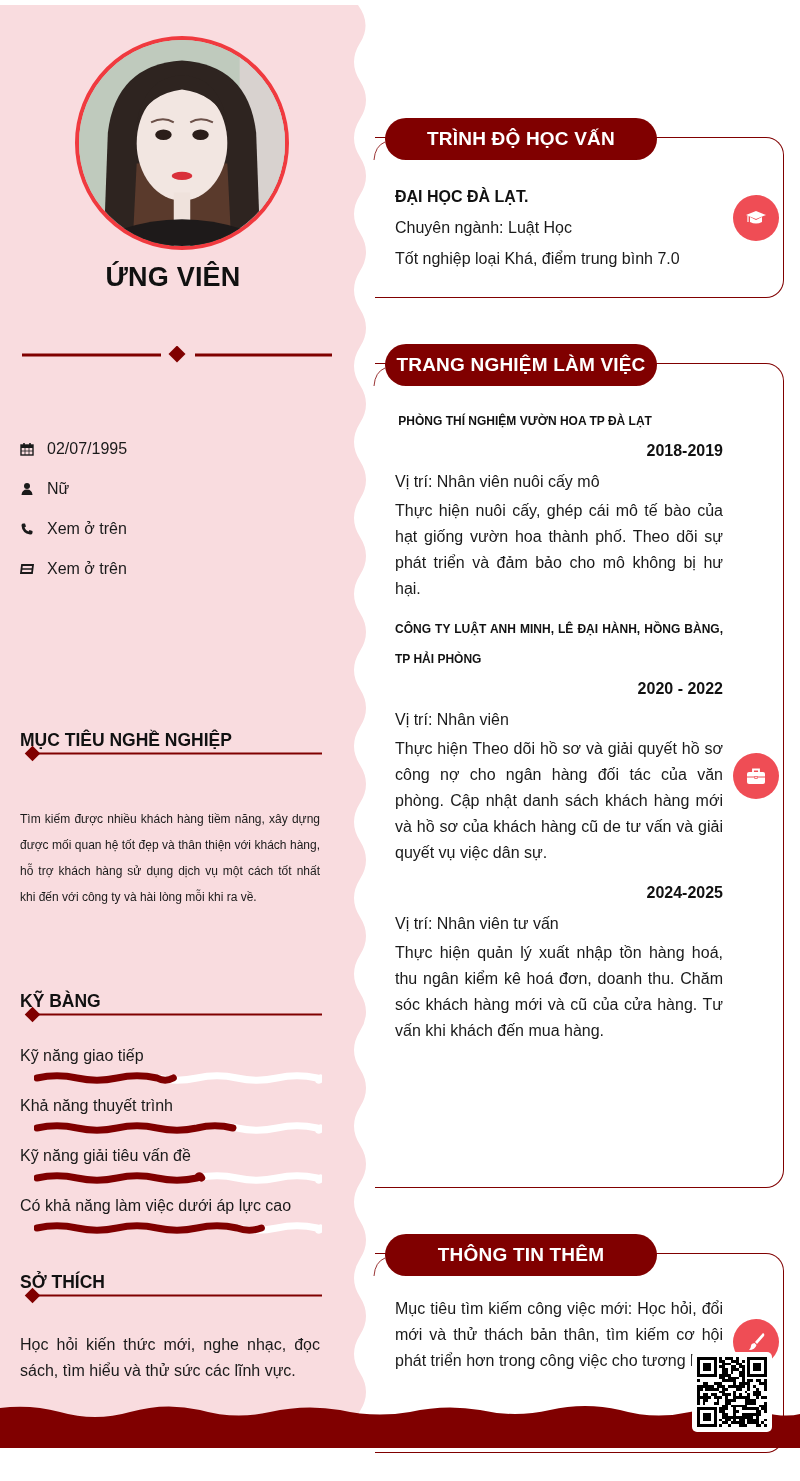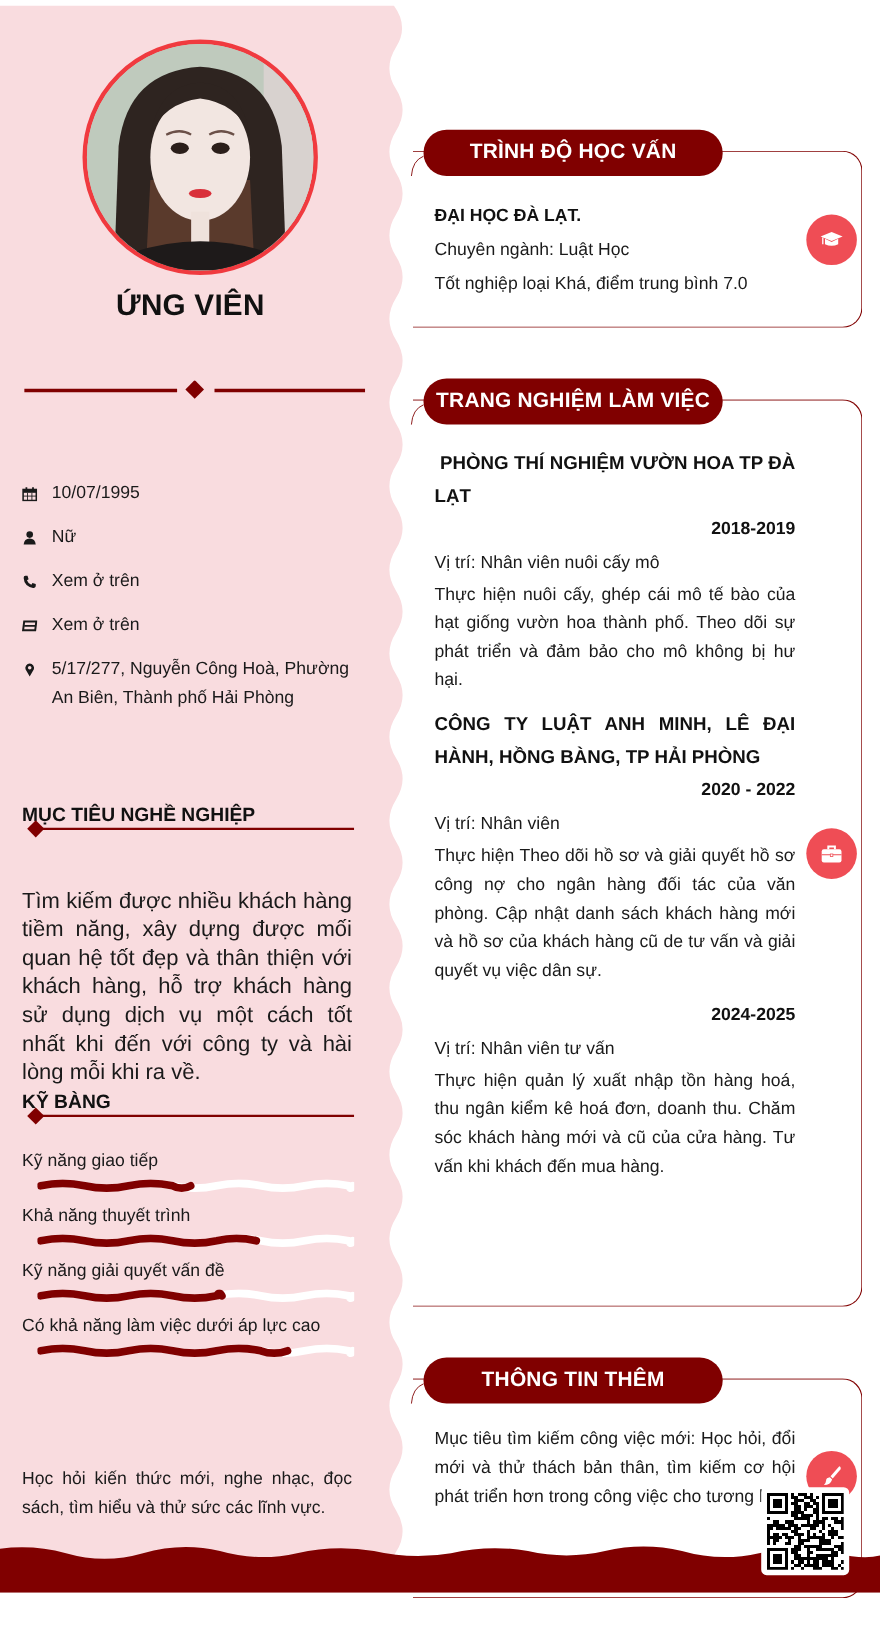--- a/index.html
+++ b/index.html
@@ -21,21 +21,21 @@
 
   .contact-list { position: absolute; left: 20px; top: 436px; width: 300px; }
   .contact-item { display: flex; align-items: flex-start; font-size: 16px; line-height: 26px; margin-bottom: 14px; color: #1a1a1a; }
   .contact-item .ci-icon { width: 27px; flex: 0 0 27px; height: 26px; display: flex; align-items: center; }
   .contact-item .ci-icon svg { width: 14px; height: 14px; }
 
   .sec-head { position: absolute; left: 20px; width: 302px; height: 30px; }
   .sec-head .title { position: absolute; left: 0; right: 0; top: 0; text-align: left; font-size: 17.5px; font-weight: bold; color: #111; padding-left: 0; }
   .sec-head svg { position: absolute; left: 0; top: 12px; width: 302px; height: 20px; }
 
-  .objective { position: absolute; left: 20px; top: 806px; width: 300px; font-size: 20px; line-height: 26px; text-align: justify; color: #1a1a1a; }
+  .objective { position: absolute; left: 20px; top: 806px; width: 300px; font-size: 12px; line-height: 26px; text-align: justify; color: #1a1a1a; }
 
   .skills { position: absolute; left: 20px; top: 1042px; width: 300px; }
   .skill { height: 50px; position: relative; }
   .skill .label { font-size: 16px; line-height: 28px; color: #1a1a1a; }
   .skill svg { position: absolute; left: 14px; top: 30px; width: 288px; height: 12px; }
 
   .hobby { position: absolute; left: 20px; top: 1332px; width: 300px; font-size: 16px; line-height: 26px; text-align: justify; color: #1a1a1a; }
 
   
   .card { position: absolute; left: 375px; width: 409px; border: 1px solid #800000; border-left: none; border-radius: 0 18px 18px 0; }
@@ -44,21 +44,21 @@
               font-size: 19px; font-weight: bold; display: flex; align-items: center; justify-content: center; letter-spacing: 0.2px; }
   .card-curl { position: absolute; left: -2px; top: 2px; width: 14px; height: 22px; }
   .card-body { position: absolute; left: 20px; right: 60px; }
   .card-icon { position: absolute; right: 4px; width: 46px; height: 46px; border-radius: 50%; background: #ef4d55; display: flex; align-items: center; justify-content: center; }
   .card-icon svg { width: 22px; height: 22px; }
 
   .edu-school { font-size: 16px; font-weight: bold; line-height: 30px; color: #111; }
   .edu-line { font-size: 16px; line-height: 31px; color: #1a1a1a; }
 
   .job { margin-bottom: 12px; }
-  .job-company { font-size: 17px; font-weight: bold; line-height: 30px; color: #111; text-align: justify; }
+  .job-company { font-size: 12px; font-weight: bold; line-height: 30px; color: #111; text-align: justify; }
   .job-period { font-size: 16px; font-weight: bold; line-height: 30px; text-align: right; color: #111; }
   .job-position { font-size: 16px; line-height: 32px; color: #1a1a1a; }
   .job-desc { font-size: 16px; line-height: 26px; text-align: justify; color: #1a1a1a; }
 
   .more-text { font-size: 16px; line-height: 26px; text-align: justify; color: #1a1a1a; white-space: normal; }
 
   .footer-wave { position: absolute; left: 0; top: 1398px; width: 800px; height: 50px; }
 
   .qr { position: absolute; left: 692px; top: 1352px; width: 80px; height: 80px; background: #fff; border-radius: 5px; padding: 5px; }
   .qr svg { width: 70px; height: 70px; display: block; }
@@ -102,21 +102,21 @@
     <div class="contact-item">
       <span class="ci-icon">
         <svg viewBox="0 0 14 14">
             <rect x="1" y="3" width="12" height="10" fill="none" stroke="#1a1a1a" stroke-width="1.4"></rect>
             <rect x="1" y="3" width="12" height="3" fill="#1a1a1a"></rect>
             <line x1="4" y1="1" x2="4" y2="4" stroke="#1a1a1a" stroke-width="1.6"></line>
             <line x1="10" y1="1" x2="10" y2="4" stroke="#1a1a1a" stroke-width="1.6"></line>
             <path d="M1 9 H13 M5 6 V13 M9 6 V13" stroke="#1a1a1a" stroke-width="0.8"></path>
           </svg>
       </span>
-      <span>10/07/1995</span>
+      <span>02/07/1995</span>
     </div>
     <div class="contact-item">
       <span class="ci-icon">
         <svg viewBox="0 0 14 14">
             <circle cx="7" cy="4" r="3" fill="#1a1a1a"></circle>
             <path d="M1.5 13 Q2 7.5 7 7.5 Q12 7.5 12.5 13 Z" fill="#1a1a1a"></path>
           </svg>
       </span>
       <span>Nữ</span>
     </div>
@@ -130,29 +130,20 @@
     </div>
     <div class="contact-item">
       <span class="ci-icon">
         <svg viewBox="0 0 14 14">
             <path d="M2 3 L13 3 L12 11 L1 11 Z" fill="none" stroke="#1a1a1a" stroke-width="1.8"></path>
             <line x1="2" y1="7" x2="12.5" y2="7" stroke="#1a1a1a" stroke-width="1.5"></line>
           </svg>
       </span>
       <span>Xem ở trên</span>
     </div>
-    <div class="contact-item">
-      <span class="ci-icon">
-        <svg viewBox="0 0 14 14">
-            <path d="M7 13 L3.2 6.5 A4 4 0 1 1 10.8 6.5 Z" fill="#1a1a1a"></path>
-            <circle cx="7" cy="5" r="1.6" fill="#f9dcdf"></circle>
-          </svg>
-      </span>
-      <span>5/17/277, Nguyễn Công Hoà, Phường An Biên, Thành phố Hải Phòng</span>
-    </div>
   </div>
 
   <div class="sec-head" style="top:730px;">
     <div class="title">MỤC TIÊU NGHỀ NGHIỆP</div>
     <svg viewBox="0 0 302 20">
       <rect x="7" y="6" width="11" height="11" fill="#800000" transform="rotate(45 12.5 11.5)"></rect>
       <line x1="18" y1="11.5" x2="302" y2="11.5" stroke="#800000" stroke-width="2"></line>
     </svg>
   </div>
   <div class="objective">Tìm kiếm được nhiều khách hàng tiềm năng, xây dựng được mối quan hệ tốt đẹp và thân thiện với khách hàng, hỗ trợ khách hàng sử dụng dịch vụ một cách tốt nhất khi đến với công ty và hài lòng mỗi khi ra về.</div>
@@ -173,35 +164,42 @@
         </svg>
     </div>
     <div class="skill">
       <div class="label">Khả năng thuyết trình</div>
       <svg viewBox="0 0 288 12">
           <path d="M3 6 Q23 1.5999999999999996 43 6 Q63 10.4 83 6 Q103 1.5999999999999996 123 6 Q143 10.4 163 6 Q183 1.5999999999999996 203 6 Q223 10.4 243 6 Q263 1.5999999999999996 283 6 Q285 10.4 287 6 " stroke="#ffffff" stroke-width="7" fill="none" stroke-linecap="round"></path>
           <path d="M3 6 Q23 1.5999999999999996 43 6 Q63 10.4 83 6 Q103 1.5999999999999996 123 6 Q143 10.4 163 6 Q180.98 1.5999999999999996 198.95999999999998 6 " stroke="#800000" stroke-width="7" fill="none" stroke-linecap="round"></path>
         </svg>
     </div>
     <div class="skill">
-      <div class="label">Kỹ năng giải quyết vấn đề</div>
+      <div class="label">Kỹ năng giải tiêu vấn đề</div>
       <svg viewBox="0 0 288 12">
           <path d="M3 6 Q23 1.5999999999999996 43 6 Q63 10.4 83 6 Q103 1.5999999999999996 123 6 Q143 10.4 163 6 Q183 1.5999999999999996 203 6 Q223 10.4 243 6 Q263 1.5999999999999996 283 6 Q285 10.4 287 6 " stroke="#ffffff" stroke-width="7" fill="none" stroke-linecap="round"></path>
           <path d="M3 6 Q23 1.5999999999999996 43 6 Q63 10.4 83 6 Q103 1.5999999999999996 123 6 Q143 10.4 163 6 Q165.36 1.5999999999999996 167.72 6 " stroke="#800000" stroke-width="7" fill="none" stroke-linecap="round"></path>
         </svg>
     </div>
     <div class="skill">
       <div class="label">Có khả năng làm việc dưới áp lực cao</div>
       <svg viewBox="0 0 288 12">
           <path d="M3 6 Q23 1.5999999999999996 43 6 Q63 10.4 83 6 Q103 1.5999999999999996 123 6 Q143 10.4 163 6 Q183 1.5999999999999996 203 6 Q223 10.4 243 6 Q263 1.5999999999999996 283 6 Q285 10.4 287 6 " stroke="#ffffff" stroke-width="7" fill="none" stroke-linecap="round"></path>
           <path d="M3 6 Q23 1.5999999999999996 43 6 Q63 10.4 83 6 Q103 1.5999999999999996 123 6 Q143 10.4 163 6 Q183 1.5999999999999996 203 6 Q215.18 10.4 227.36 6 " stroke="#800000" stroke-width="7" fill="none" stroke-linecap="round"></path>
         </svg>
     </div>
   </div>
 
+  <div class="sec-head" style="top:1272px;">
+    <div class="title">SỞ THÍCH</div>
+    <svg viewBox="0 0 302 20">
+      <rect x="7" y="6" width="11" height="11" fill="#800000" transform="rotate(45 12.5 11.5)"></rect>
+      <line x1="18" y1="11.5" x2="302" y2="11.5" stroke="#800000" stroke-width="2"></line>
+    </svg>
+  </div>
   <div class="hobby">Học hỏi kiến thức mới, nghe nhạc, đọc sách, tìm hiểu và thử sức các lĩnh vực.</div>
 
   <div class="card" style="top:137px; height:161px;">
     <svg class="card-curl" viewBox="0 0 14 22">
         <path d="M12 2 Q2 6 1 20" stroke="#800000" stroke-width="0.8" fill="none"></path>
       </svg>
     <div class="card-tab">TRÌNH ĐỘ HỌC VẤN</div>
     <div class="card-body" style="top:44px;">
       <div class="edu-school">ĐẠI HỌC ĐÀ LẠT.</div>
       <div class="edu-line">Chuyên ngành: Luật Học</div>

